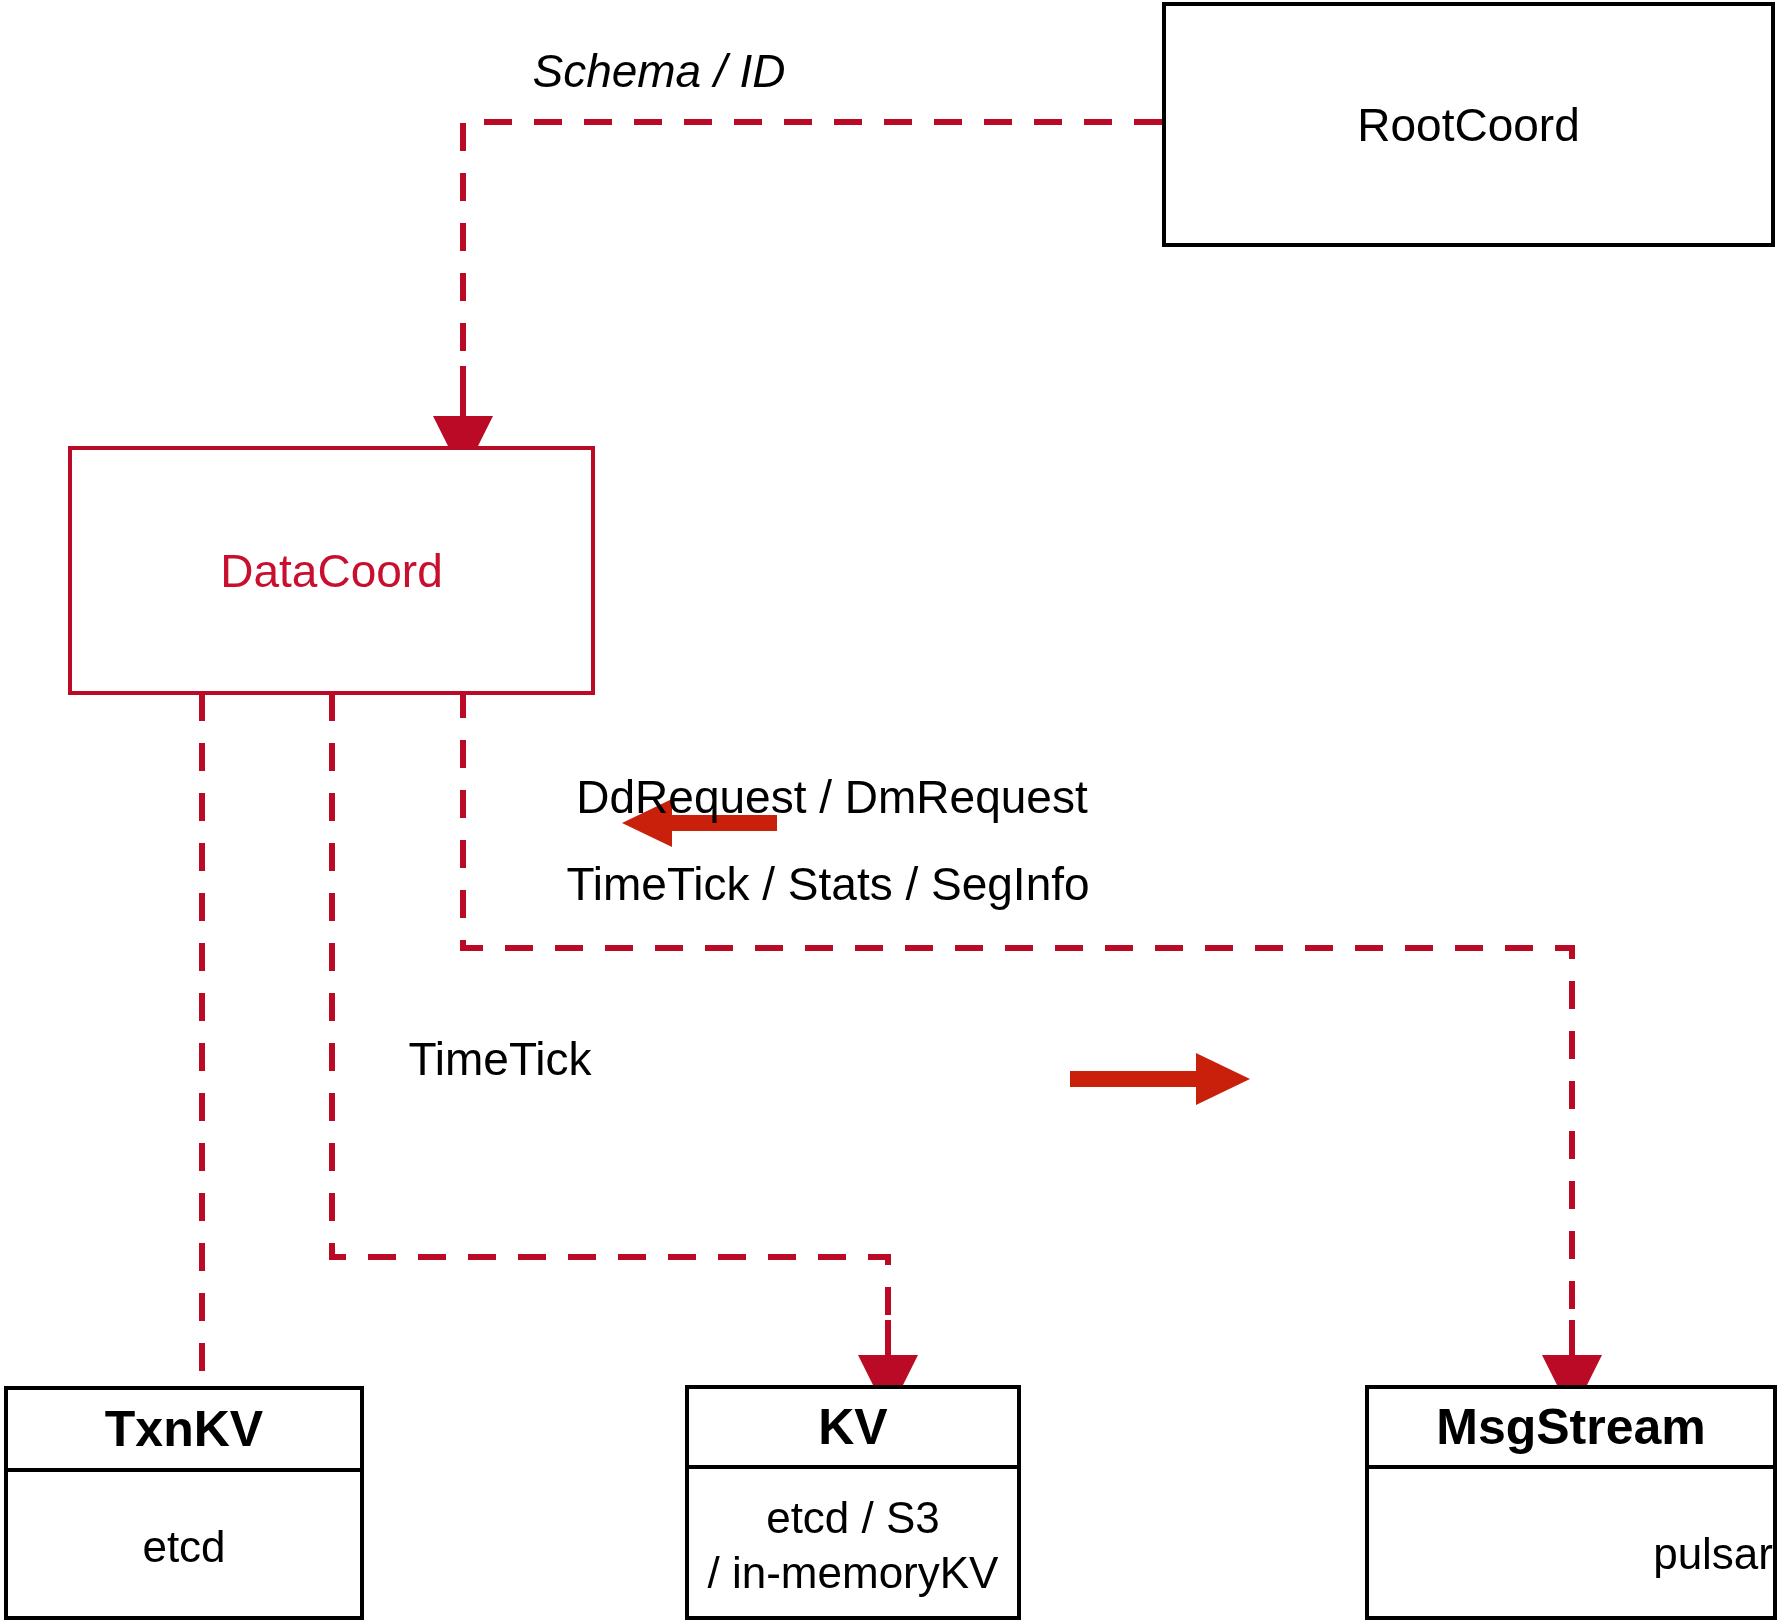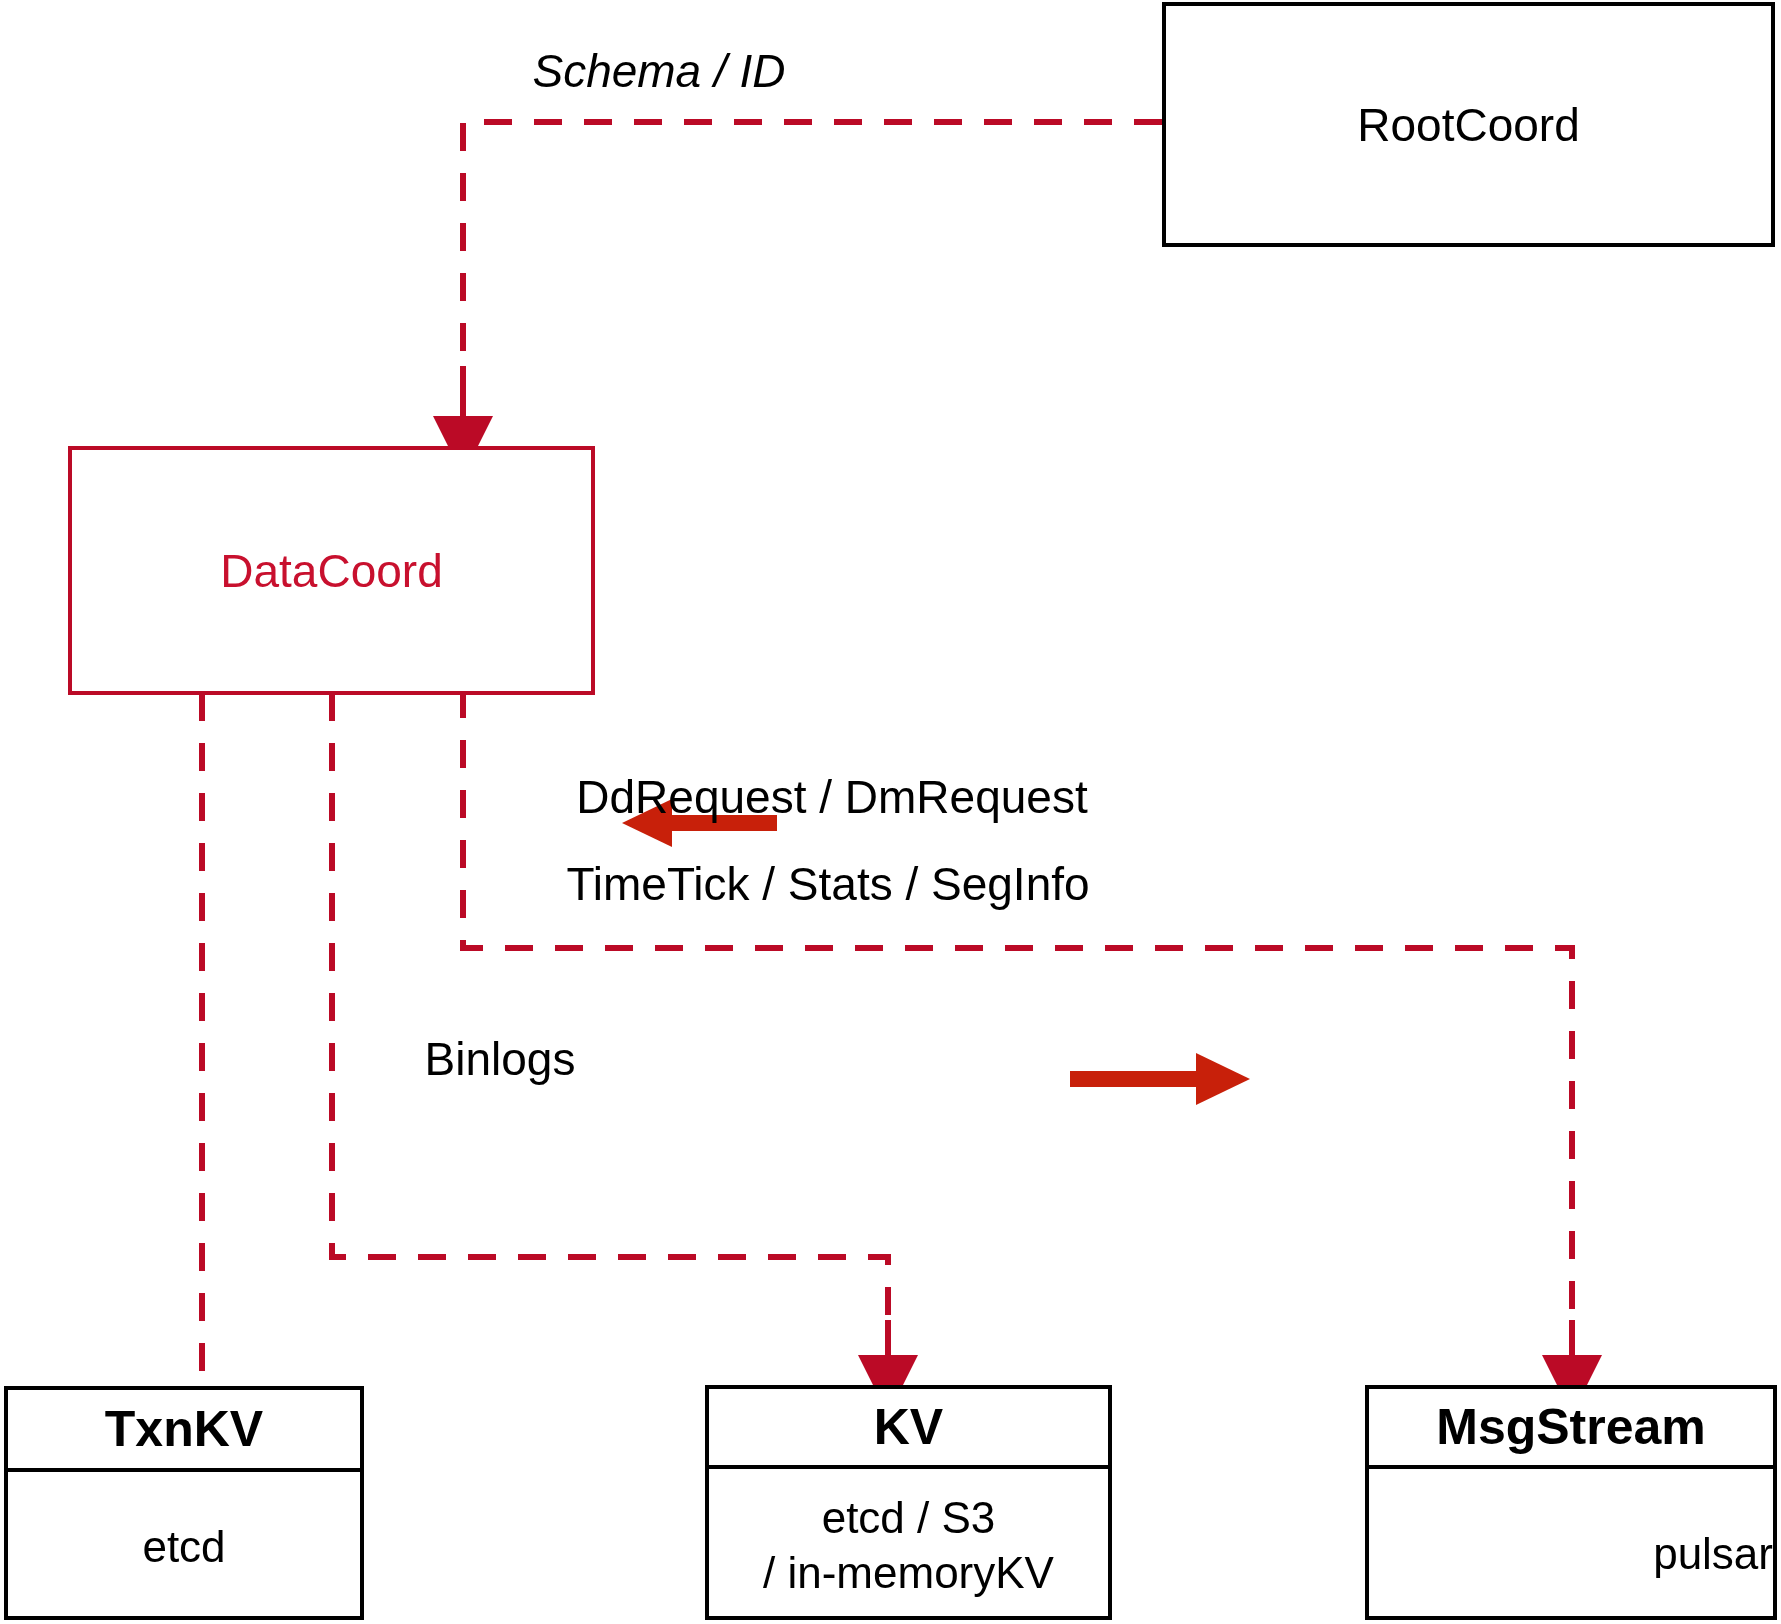--- a/index.html
+++ b/index.html
@@ -137,21 +137,21 @@
 
   <div class="node black" style="left:4px; top:1386px; width:360px; height:234px;">
     <div class="hdr" style="height:82px;">
       <span class="node-title bold">TxnKV</span>
     </div>
     <div class="body-cell" style="height:148px;">
       <span class="body-line">etcd</span>
     </div>
   </div>
 
-  <div class="node black" style="left:685px; top:1385px; width:407px; height:235px;margin-left:20px;">
+  <div class="node black" style="left:685px; top:1385px; width:336px; height:235px;">
     <div class="hdr" style="height:80px;">
       <span class="node-title bold">KV</span>
     </div>
     <div class="body-cell" style="height:151px;">
       <span class="body-line">etcd / S3</span>
       <span class="body-line">/ in-memoryKV</span>
     </div>
   </div>
 
   <div class="node black" style="left:1365px; top:1385px; width:412px; height:235px;">
@@ -162,15 +162,15 @@
       <span class="body-line">pulsar</span>
     </div>
   </div>
 
   <div class="edge-label" style="left:659px; top:44px;font-style:italic;">Schema / ID</div>
 
   <div class="edge-label" style="left:832px; top:770px;">DdRequest / DmRequest</div>
 
   <div class="edge-label" style="left:828px; top:857px;">TimeTick / Stats / SegInfo</div>
 
-  <div class="edge-label" style="left:500px; top:1032px;">Binlogs</div>
+  <div class="edge-label" style="left:500px; top:1032px;">TimeTick</div>
 
 </div>
 
 </body></html>

